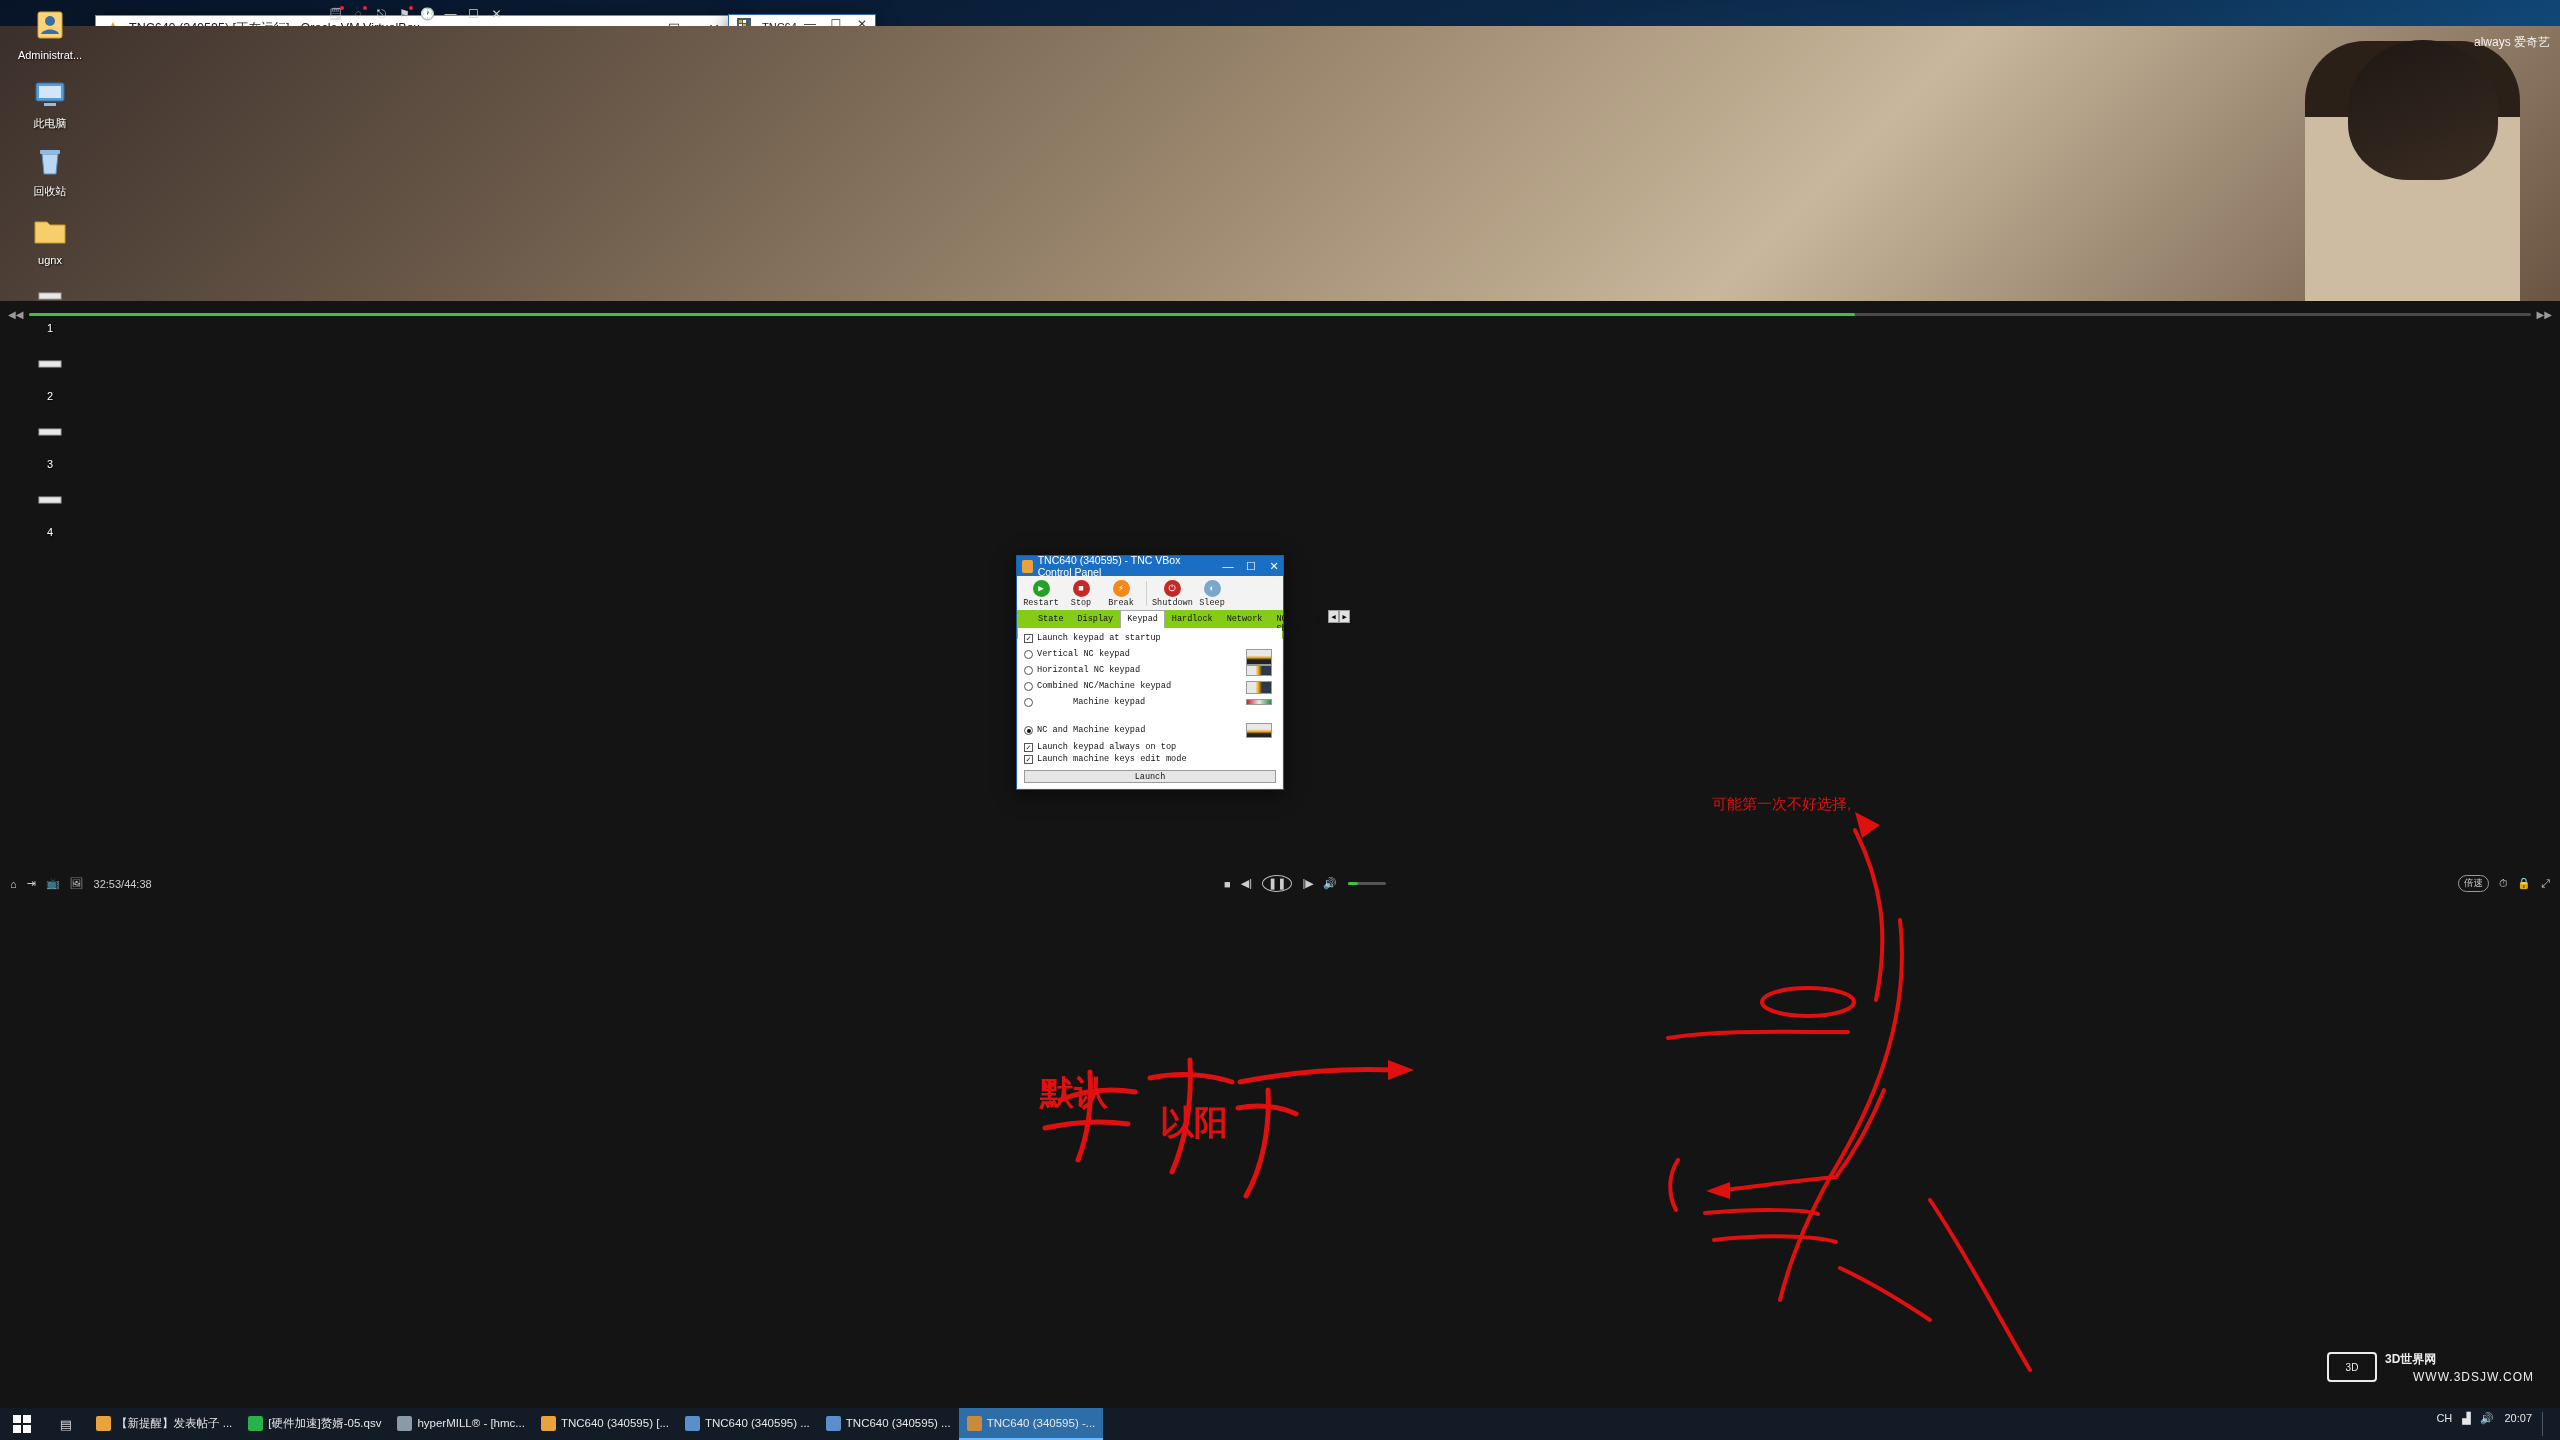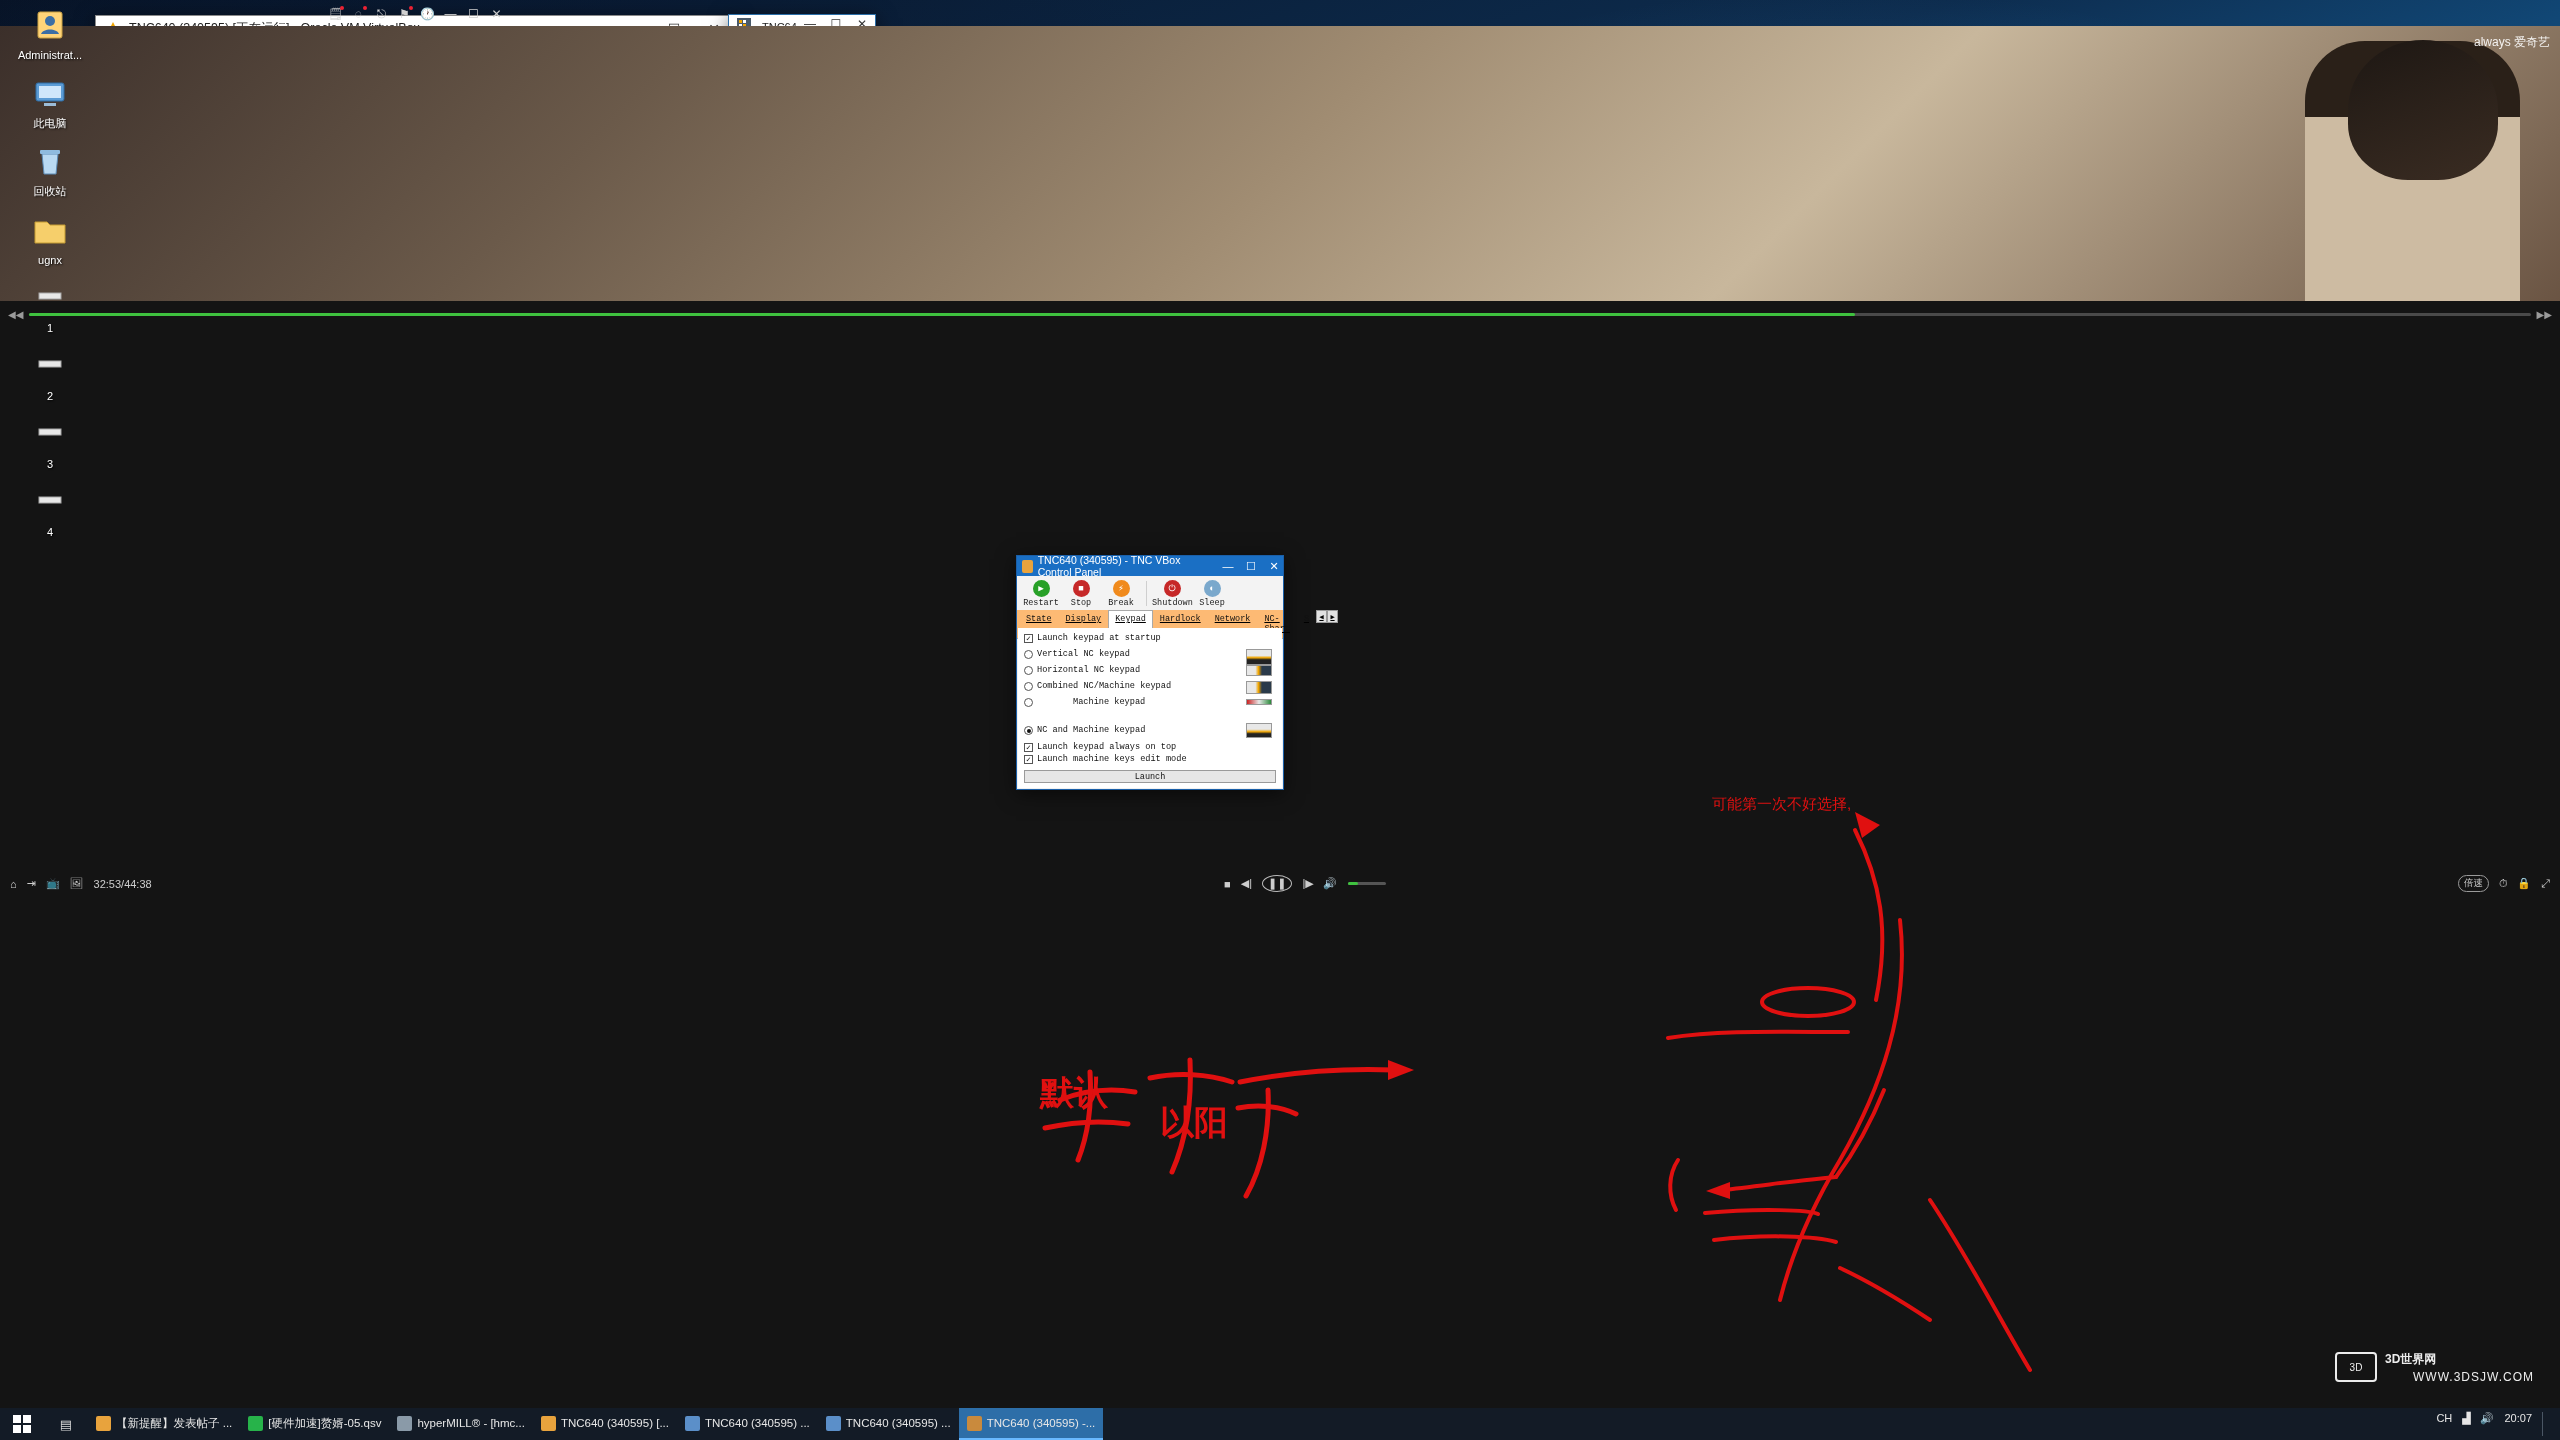--- a/index.html
+++ b/index.html
@@ -164,22 +164,22 @@
 
   
   #cpanel{left:1016px;top:555px;width:268px;height:235px;border:1px solid #1a5fa8;background:#f0f0f0;}
   .cp-tb{height:20px;background:#1a6fc4;display:flex;align-items:center;color:#fff;font-size:10.5px;padding-left:5px;gap:5px;}
   .cp-tb .sp{flex:1;}
   .cp-tb .b{width:22px;text-align:center;font-size:11px;}
   .cp-tools{display:flex;padding:3px 4px 2px 4px;gap:0;background:#f3f3f3;}
   .cp-tool{width:40px;text-align:center;font-size:8.5px;color:#222;font-family:"Liberation Mono",monospace;}
   .cp-tool .ic{width:17px;height:17px;border-radius:50%;margin:1px auto 1px auto;display:flex;align-items:center;justify-content:center;color:#fff;font-size:9px;}
   .cp-seppipe{width:1px;background:#cfcfcf;margin:2px 5px;}
-  .cp-tabs{display:flex;border-bottom:1px solid #a9a9a9;background:#fdba74;padding-left:2px;font-size:8.5px;
-           font-family:"Liberation Mono",monospace;text-decoration:underline;}
+  .cp-tabs{display:flex;border-bottom:1px solid #a9a9a9;background:#84cc16;padding-left:14px;font-size:8.5px;
+           font-family:"Liberation Mono",monospace;}
   .cp-tab{padding:3px 6px;border:1px solid transparent;color:#111;}
   .cp-tab.active{background:#fff;border:1px solid #a9a9a9;border-bottom:1px solid #fff;margin-bottom:-1px;}
   .cp-arrows{margin-left:auto;display:flex;}
   .cp-ar{width:11px;height:13px;border:1px solid #9a9a9a;background:#e1e1e1;font-size:7px;display:flex;align-items:center;justify-content:center;}
   .cp-body{background:#fff;position:absolute;left:1px;right:1px;top:72px;bottom:1px;padding:5px 6px;
            font-family:"Liberation Mono",monospace;font-size:8.6px;color:#111;}
   .cp-line{display:flex;align-items:center;gap:4px;margin-bottom:2px;position:relative;}
   .cbx{width:9px;height:9px;border:1px solid #555;background:#fff;flex:0 0 auto;display:flex;align-items:center;justify-content:center;font-size:8px;color:#111;}
   .rdo{width:9px;height:9px;border:1px solid #555;border-radius:50%;background:#fff;flex:0 0 auto;position:relative;}
   .rdo.on::after{content:"";position:absolute;left:2px;top:2px;width:4px;height:4px;border-radius:50%;background:#111;}
@@ -198,21 +198,21 @@
   .tb-sq{display:grid;grid-template-columns:8px 8px;grid-template-rows:8px 8px;gap:2px;}
   .tb-sq i{background:#fff;display:block;}
   .tb-item{height:32px;display:flex;align-items:center;gap:5px;padding:0 8px;color:#e6e6e6;font-size:11.5px;
            border-bottom:2px solid transparent;max-width:160px;white-space:nowrap;overflow:hidden;}
   .tb-item.active{background:#2d6ea8;border-bottom-color:#69b9ff;}
   .tb-item .ic{width:15px;height:15px;flex:0 0 auto;border-radius:2px;}
   .tb-right{margin-left:auto;display:flex;align-items:flex-start;gap:10px;padding-right:12px;color:#e6e6e6;font-size:11px;}
 
   
   .wm{position:absolute;right:26px;bottom:55px;color:#fff;opacity:.92;display:flex;align-items:center;gap:8px;}
-  .wm .cube{width:42px;height:30px;border:2px solid #fff;transform:rotate(0deg);border-radius:4px;
+  .wm .cube{width:50px;height:30px;border:2px solid #fff;transform:rotate(0deg);border-radius:4px;
             display:flex;align-items:center;justify-content:center;font-size:10px;}
   .wm .t1{font-size:12px;font-weight:bold;line-height:1;}
   .wm .t2{font-size:12px;letter-spacing:1px;margin-left:28px;}
 </style>
 </head>
 <body>
 
 <div class="bg-swoosh"></div>
 
 <div class="ghostwin" style="left:1656px;top:690px;width:290px;height:120px;opacity:.85;"></div>

